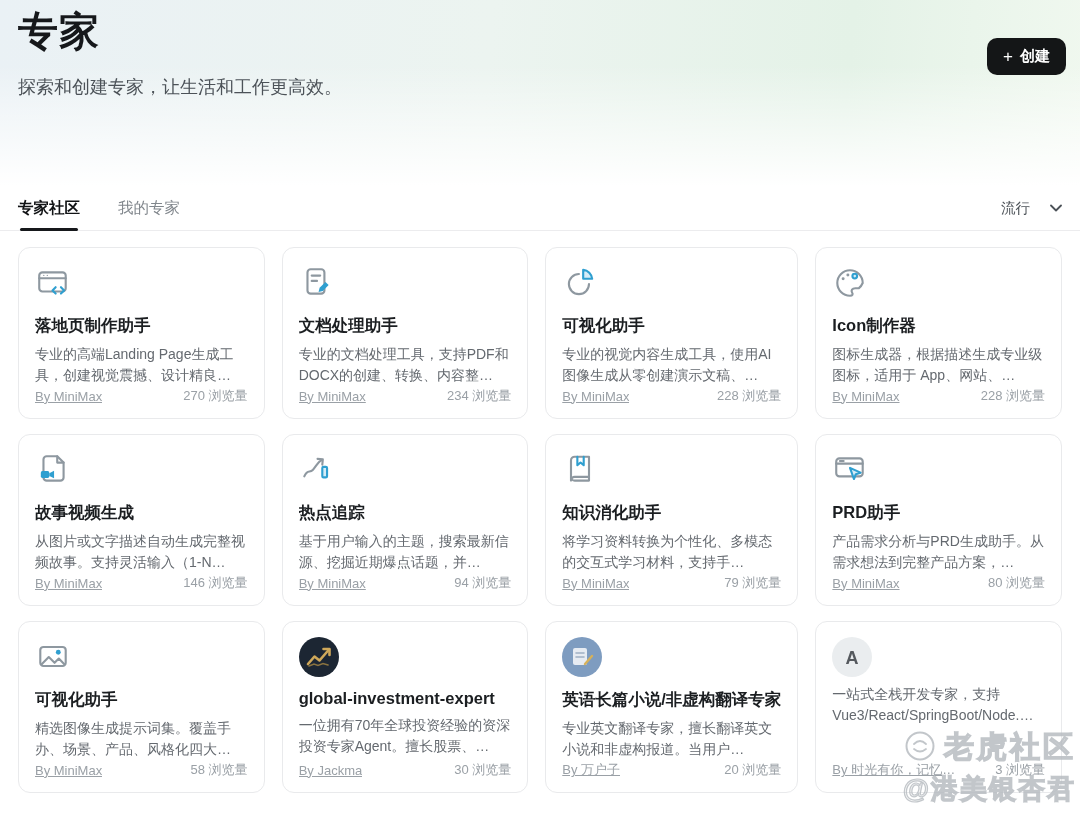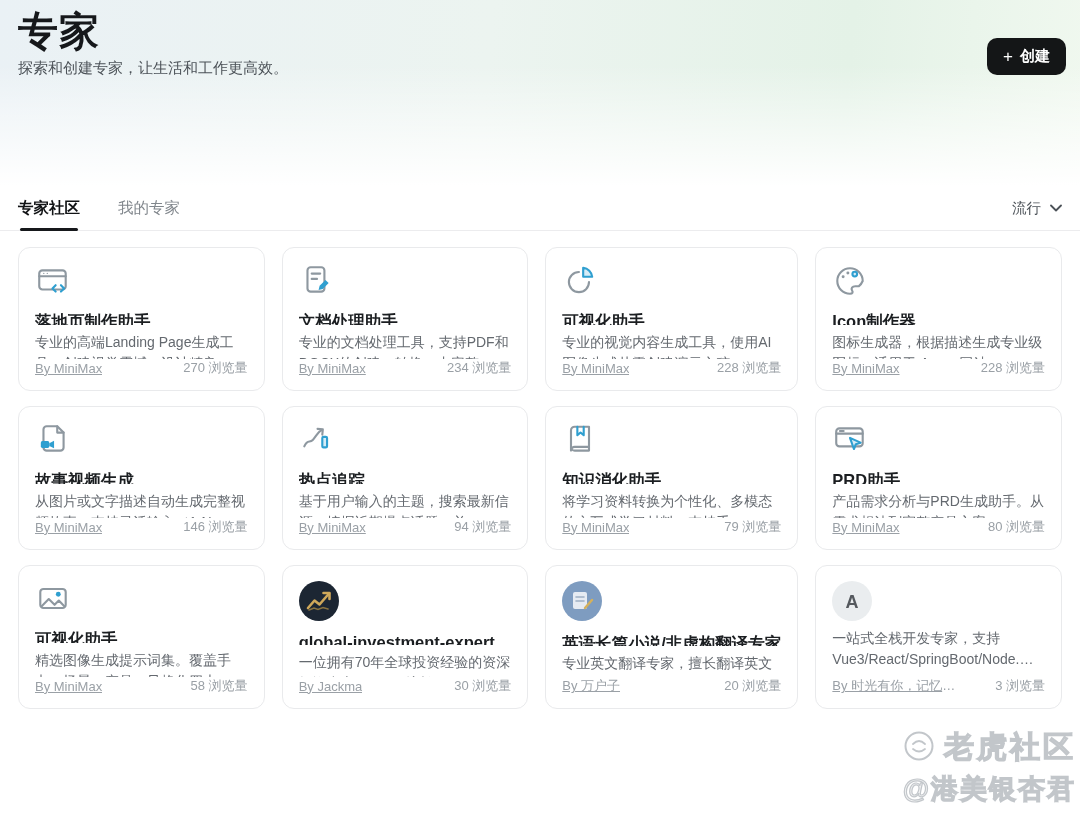--- a/index.html
+++ b/index.html
@@ -10,49 +10,49 @@
     color:#1f2329;
   }
   
   .hero{
     height:186px;box-sizing:border-box;padding:4px 18px 0;position:relative;
     background-image:
       linear-gradient(180deg, rgba(255,255,255,0) 35%, #ffffff 100%),
       linear-gradient(95deg, #eaf1f5 0%, #ecf4f0 45%, #e4f2e7 78%, #f0f8ef 100%);
   }
   .hero-title{font-size:40px;font-weight:800;letter-spacing:1px;margin:0;color:#16181b;}
-  .hero-sub{font-size:15px;color:#4c5258;}
+  .hero-sub{margin-top:16px;font-size:18px;color:#4c5258;}
   .create-btn{
     position:absolute;top:38px;right:14px;display:flex;align-items:center;gap:7px;
     background:#141617;color:#fff;border:none;border-radius:10px;
     padding:9px 16px;font-size:15px;font-weight:600;cursor:pointer;
     font-family:inherit;
   }
   .create-btn .plus{font-size:17px;font-weight:500;line-height:1;}
   
   .tabbar{
     height:44px;display:flex;align-items:center;padding:0 18px;
     border-bottom:1px solid #ececee;position:relative;background:#fff;text-align:center;
   }
   .tab{position:relative;height:100%;display:flex;align-items:center;margin-right:38px;
     font-size:15.5px;color:#80868c;cursor:pointer;}
   .tab.active{color:#111315;font-weight:700;}
   .tab.active::after{
     content:"";position:absolute;left:2px;right:2px;bottom:-1px;height:3px;
     background:#16181b;border-radius:2px;
   }
-  .sort{margin-left:auto;display:flex;align-items:center;gap:9px;font-size:14.5px;color:#4c5258;cursor:pointer;}
+  .sort{margin-left:auto;display:flex;align-items:center;gap:20px;font-size:14.5px;color:#4c5258;cursor:pointer;}
   .sort svg{display:block;}
   
   .cards{
     display:grid;grid-template-columns:repeat(4,1fr);gap:15px 17px;
     padding:16px 18px 0;box-sizing:border-box;
   }
   .card{
-    height:144px;box-sizing:border-box;background:#fff;border:1px solid #e9eaec;
+    height:172px;box-sizing:border-box;background:#fff;border:1px solid #e9eaec;
     border-radius:12px;padding:15px 16px 13px;display:flex;flex-direction:column;
     cursor:pointer;
   }
   .card-icon{height:40px;display:flex;align-items:center;}
   .card-title{
     margin-top:12px;font-size:16.5px;font-weight:700;color:#1b1e21;
     white-space:nowrap;overflow:hidden;text-overflow:ellipsis;
   }
   .card-desc{
     margin-top:7px;font-size:14px;line-height:1.5;color:#64696f;
@@ -67,21 +67,21 @@
   
   .ic rect,.ic circle,.ic path,.ic polyline,.ic line{
     fill:none;stroke:#8e98a0;stroke-width:2;stroke-linecap:round;stroke-linejoin:round;
   }
   .ic .b{stroke:#2f9fd0;}
   .ic .bf{fill:#d6ecf7;stroke:#2f9fd0;}
   .ic .bs{fill:#2f9fd0;stroke:none;}
   .ic .gd{fill:#8e98a0;stroke:none;}
   
   .watermark{position:absolute;right:4px;bottom:8px;text-align:right;pointer-events:none;opacity:.8;}
-  .wm-row{display:flex;align-items:center;justify-content:space-between;gap:8px;}
+  .wm-row{display:flex;align-items:center;justify-content:flex-end;gap:8px;}
   .wm-text{
     font-size:30px;font-weight:700;letter-spacing:3px;
     color:rgba(160,166,172,0.18);
     -webkit-text-stroke:1.3px #b4b9be;
   }
   .wm-handle{
     margin-top:3px;font-size:27px;font-weight:700;letter-spacing:2px;
     color:rgba(160,166,172,0.18);
     text-align:right;
     -webkit-text-stroke:1.2px #b4b9be;

